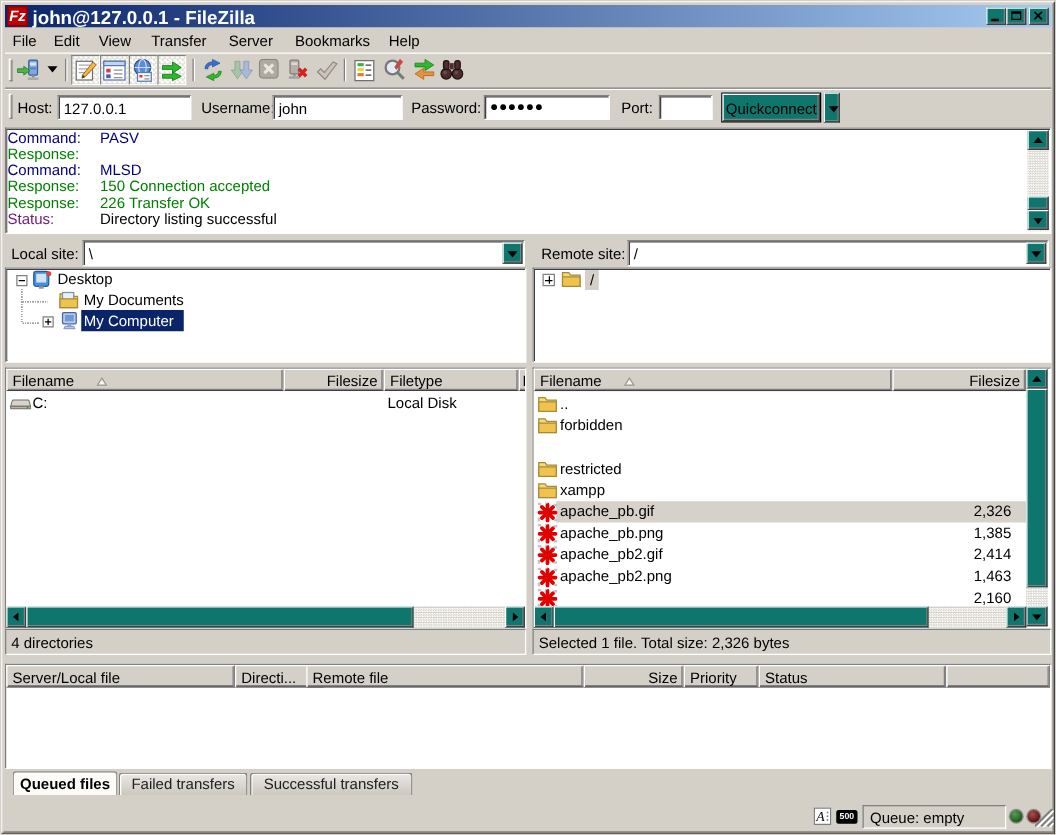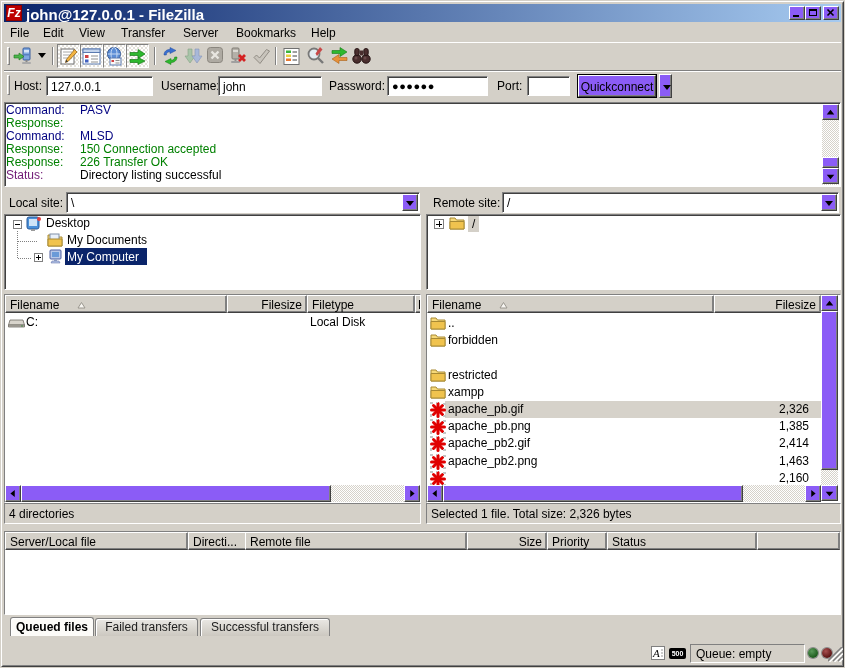--- a/index.html
+++ b/index.html
@@ -2,21 +2,21 @@
 <html><head>
 <meta charset="utf-8">
 <style>
 * { margin:0; padding:0; box-sizing:border-box; }
 html,body { width:845px; height:668px; overflow:hidden; }
 body { font-family:"Liberation Sans",sans-serif; font-size:12px; background:#D4D0C8; position:relative; color:#000; }
 .abs { position:absolute; }
 
 .sunken { border:1px solid; border-color:#808080 #FFFFFF #FFFFFF #808080; box-shadow: inset 1px 1px 0 #404040; background:#fff; }
 .sunken1 { border:1px solid; border-color:#808080 #FFFFFF #FFFFFF #808080; }
-.btn3d { border:1px solid; border-color:#FFFFFF #404040 #404040 #FFFFFF; box-shadow: inset -1px -1px 0 #808080; background:#8b5cf6; }
+.btn3d { border:1px solid; border-color:#FFFFFF #404040 #404040 #FFFFFF; box-shadow: inset -1px -1px 0 #808080; background:#0f766e; }
 .hdrcell { position:absolute; top:0; height:18px; background:#D4D0C8; border:1px solid; border-color:#FFFFFF #808080 #404040 #FFFFFF; box-shadow: inset -1px -1px 0 #808080; padding:2px 4px 0 4px; white-space:nowrap; overflow:hidden; }
 .vsep { position:absolute; width:2px; border-left:1px solid #808080; border-right:1px solid #FFFFFF; }
 .grip { position:absolute; width:3px; border:1px solid; border-color:#FFFFFF #808080 #808080 #FFFFFF; }
 .sbtrack { background-image:repeating-conic-gradient(#FFFFFF 0 25%,#D6D2CA 0 50%); background-size:2px 2px; }
 </style>
 </head>
 <body>
 
 <div class="abs" style="left:0;top:0;width:845px;height:668px;border:1px solid #D4D0C8;"></div>
 <div class="abs" style="left:1px;top:1px;width:843px;height:666px;border:1px solid;border-color:#FFFFFF #404040 #404040 #FFFFFF;"></div>

